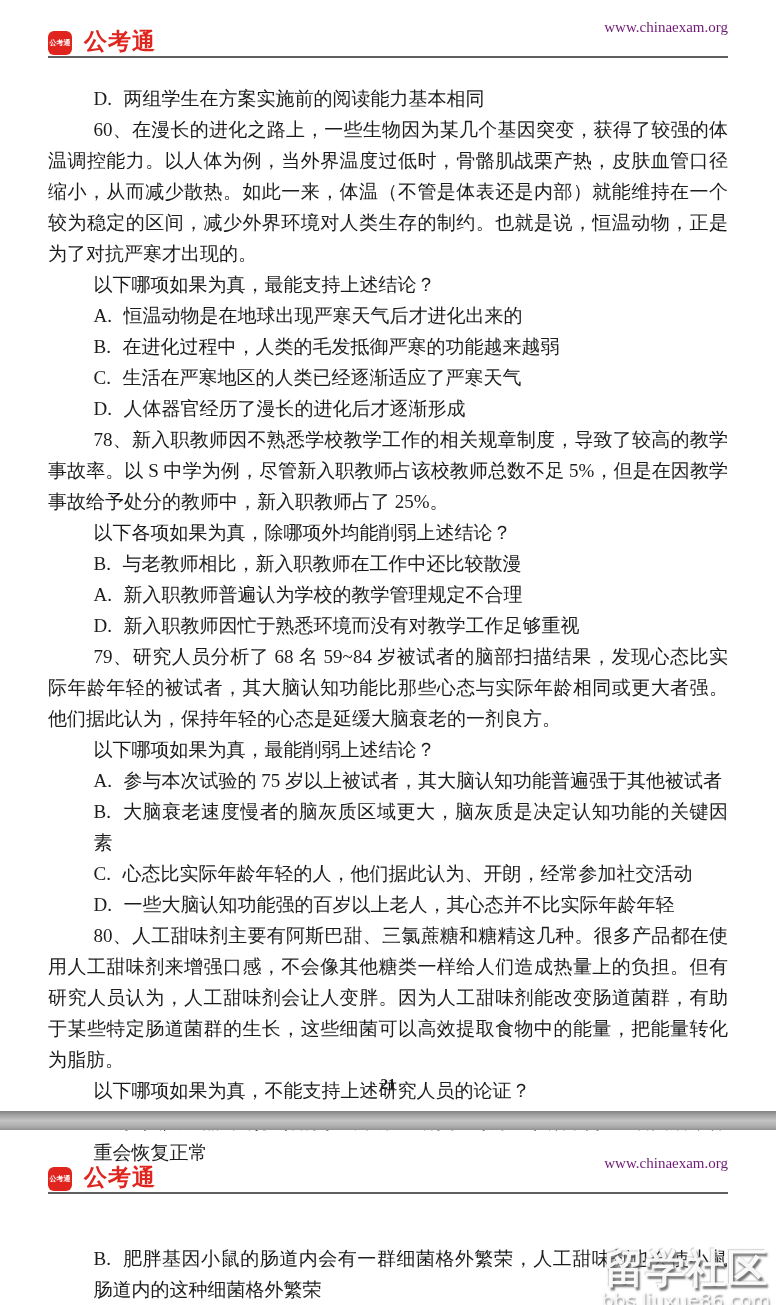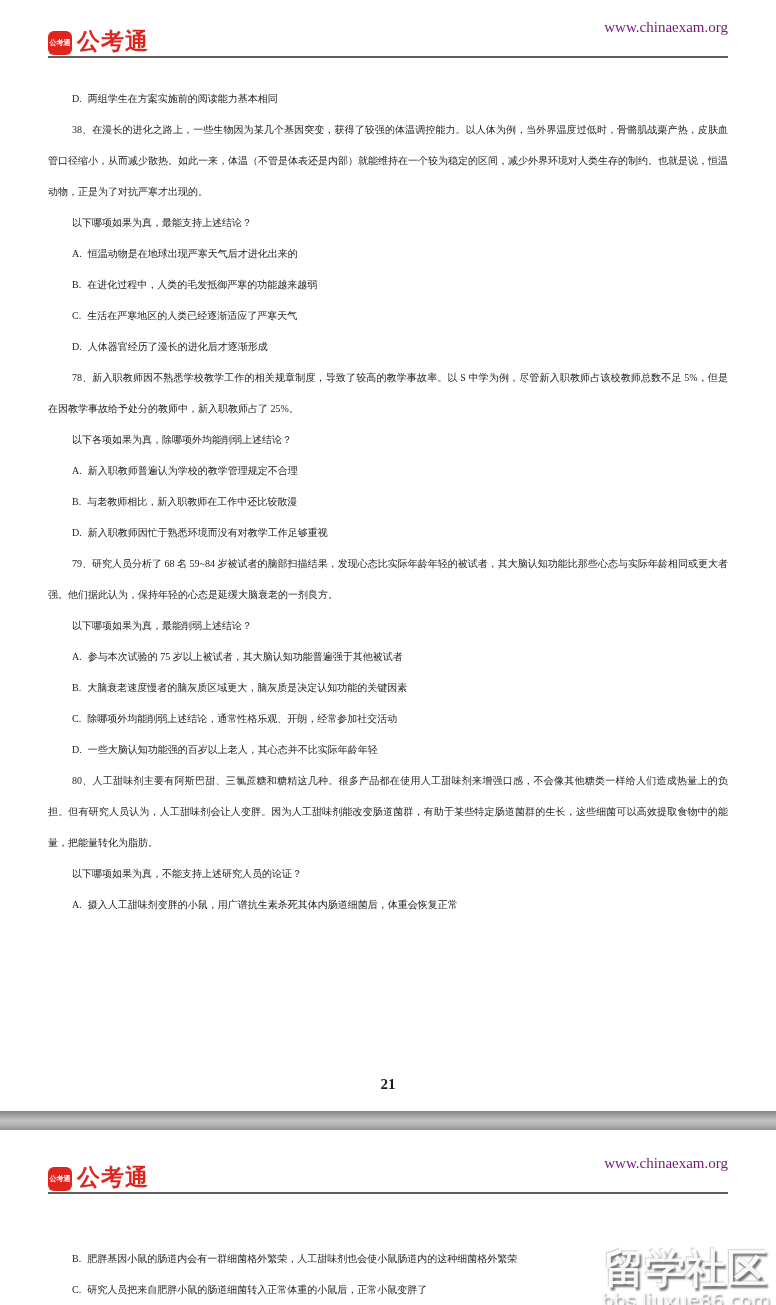--- a/index.html
+++ b/index.html
@@ -21,21 +21,21 @@
     right: 48px;
     height: 34px;
     display: flex;
     justify-content: space-between;
     align-items: flex-end;
     border-bottom: 2px solid #5f5f5f;
     padding-bottom: 1px;
   }
   #header1 { top: 24px; }
   #header2 { top: 1160px; }
-  .logo { display: flex; align-items: center; gap: 5px; cursor: pointer; }
+  .logo { display: flex; align-items: center; gap: 12px; cursor: pointer; }
   .logo-badge {
     width: 24px; height: 24px;
     border-radius: 6px;
     background: #e0241e;
     color: #ffffff;
     font-size: 7px;
     font-weight: bold;
     font-family: "Liberation Sans", "DejaVu Sans", sans-serif;
     display: flex; align-items: center; justify-content: center;
     line-height: 1;
@@ -55,21 +55,21 @@
     line-height: 1;
     padding-bottom: 20px;
     text-align: right;
   }
 
   
   .content {
     position: absolute;
     left: 48px;
     right: 48px;
-    font-size: 10px;
+    font-size: 19px;
     line-height: 31px;
     text-align: justify;
   }
   #content1 { top: 83px; }
   #content2 { top: 1205px; margin-top: 38px; }
   .stem   { margin: 0; text-indent: 2.4em; }
   .prompt { margin: 0; padding-left: 2.4em; }
   .option { margin: 0; padding-left: 2.4em; }
   .opt-label { margin-right: 0.6em; }
   .lead-option { margin: 0; padding-left: 2.4em; }
@@ -135,57 +135,57 @@
     </div>
     <span class="website">www.chinaexam.org</span>
   </div>
 
   <div class="content" id="content1">
 
     <p class="lead-option">
       <span class="opt-label">D.</span><span>两组学生在方案实施前的阅读能力基本相同</span>
     </p>
 
-    <p class="stem">38、在漫长的进化之路上，一些生物因为某几个基因突变，获得了较强的体温调控能力。以人体为例，当外界温度过低时，骨骼肌战栗产热，皮肤血管口径缩小，从而减少散热。如此一来，体温（不管是体表还是内部）就能维持在一个较为稳定的区间，减少外界环境对人类生存的制约。也就是说，恒温动物，正是为了对抗严寒才出现的。</p>
+    <p class="stem">60、在漫长的进化之路上，一些生物因为某几个基因突变，获得了较强的体温调控能力。以人体为例，当外界温度过低时，骨骼肌战栗产热，皮肤血管口径缩小，从而减少散热。如此一来，体温（不管是体表还是内部）就能维持在一个较为稳定的区间，减少外界环境对人类生存的制约。也就是说，恒温动物，正是为了对抗严寒才出现的。</p>
     <p class="prompt">以下哪项如果为真，最能支持上述结论？</p>
     <p class="option">
       <span class="opt-label">A.</span><span>恒温动物是在地球出现严寒天气后才进化出来的</span>
     </p>
     <p class="option">
       <span class="opt-label">B.</span><span>在进化过程中，人类的毛发抵御严寒的功能越来越弱</span>
     </p>
     <p class="option">
       <span class="opt-label">C.</span><span>生活在严寒地区的人类已经逐渐适应了严寒天气</span>
     </p>
     <p class="option">
       <span class="opt-label">D.</span><span>人体器官经历了漫长的进化后才逐渐形成</span>
     </p>
 
     <p class="stem">78、新入职教师因不熟悉学校教学工作的相关规章制度，导致了较高的教学事故率。以 S 中学为例，尽管新入职教师占该校教师总数不足 5%，但是在因教学事故给予处分的教师中，新入职教师占了 25%。</p>
     <p class="prompt">以下各项如果为真，除哪项外均能削弱上述结论？</p>
     <p class="option">
+      <span class="opt-label">B.</span><span>与老教师相比，新入职教师在工作中还比较散漫</span>
+    </p>
+    <p class="option">
       <span class="opt-label">A.</span><span>新入职教师普遍认为学校的教学管理规定不合理</span>
-    </p>
-    <p class="option">
-      <span class="opt-label">B.</span><span>与老教师相比，新入职教师在工作中还比较散漫</span>
     </p>
     <p class="option">
       <span class="opt-label">D.</span><span>新入职教师因忙于熟悉环境而没有对教学工作足够重视</span>
     </p>
 
     <p class="stem">79、研究人员分析了 68 名 59~84 岁被试者的脑部扫描结果，发现心态比实际年龄年轻的被试者，其大脑认知功能比那些心态与实际年龄相同或更大者强。他们据此认为，保持年轻的心态是延缓大脑衰老的一剂良方。</p>
     <p class="prompt">以下哪项如果为真，最能削弱上述结论？</p>
     <p class="option">
       <span class="opt-label">A.</span><span>参与本次试验的 75 岁以上被试者，其大脑认知功能普遍强于其他被试者</span>
     </p>
     <p class="option">
       <span class="opt-label">B.</span><span>大脑衰老速度慢者的脑灰质区域更大，脑灰质是决定认知功能的关键因素</span>
     </p>
     <p class="option">
-      <span class="opt-label">C.</span><span>除哪项外均能削弱上述结论，通常性格乐观、开朗，经常参加社交活动</span>
+      <span class="opt-label">C.</span><span>心态比实际年龄年轻的人，他们据此认为、开朗，经常参加社交活动</span>
     </p>
     <p class="option">
       <span class="opt-label">D.</span><span>一些大脑认知功能强的百岁以上老人，其心态并不比实际年龄年轻</span>
     </p>
 
     <p class="stem">80、人工甜味剂主要有阿斯巴甜、三氯蔗糖和糖精这几种。很多产品都在使用人工甜味剂来增强口感，不会像其他糖类一样给人们造成热量上的负担。但有研究人员认为，人工甜味剂会让人变胖。因为人工甜味剂能改变肠道菌群，有助于某些特定肠道菌群的生长，这些细菌可以高效提取食物中的能量，把能量转化为脂肪。</p>
     <p class="prompt">以下哪项如果为真，不能支持上述研究人员的论证？</p>
     <p class="option">
       <span class="opt-label">A.</span><span>摄入人工甜味剂变胖的小鼠，用广谱抗生素杀死其体内肠道细菌后，体重会恢复正常</span>
     </p>

